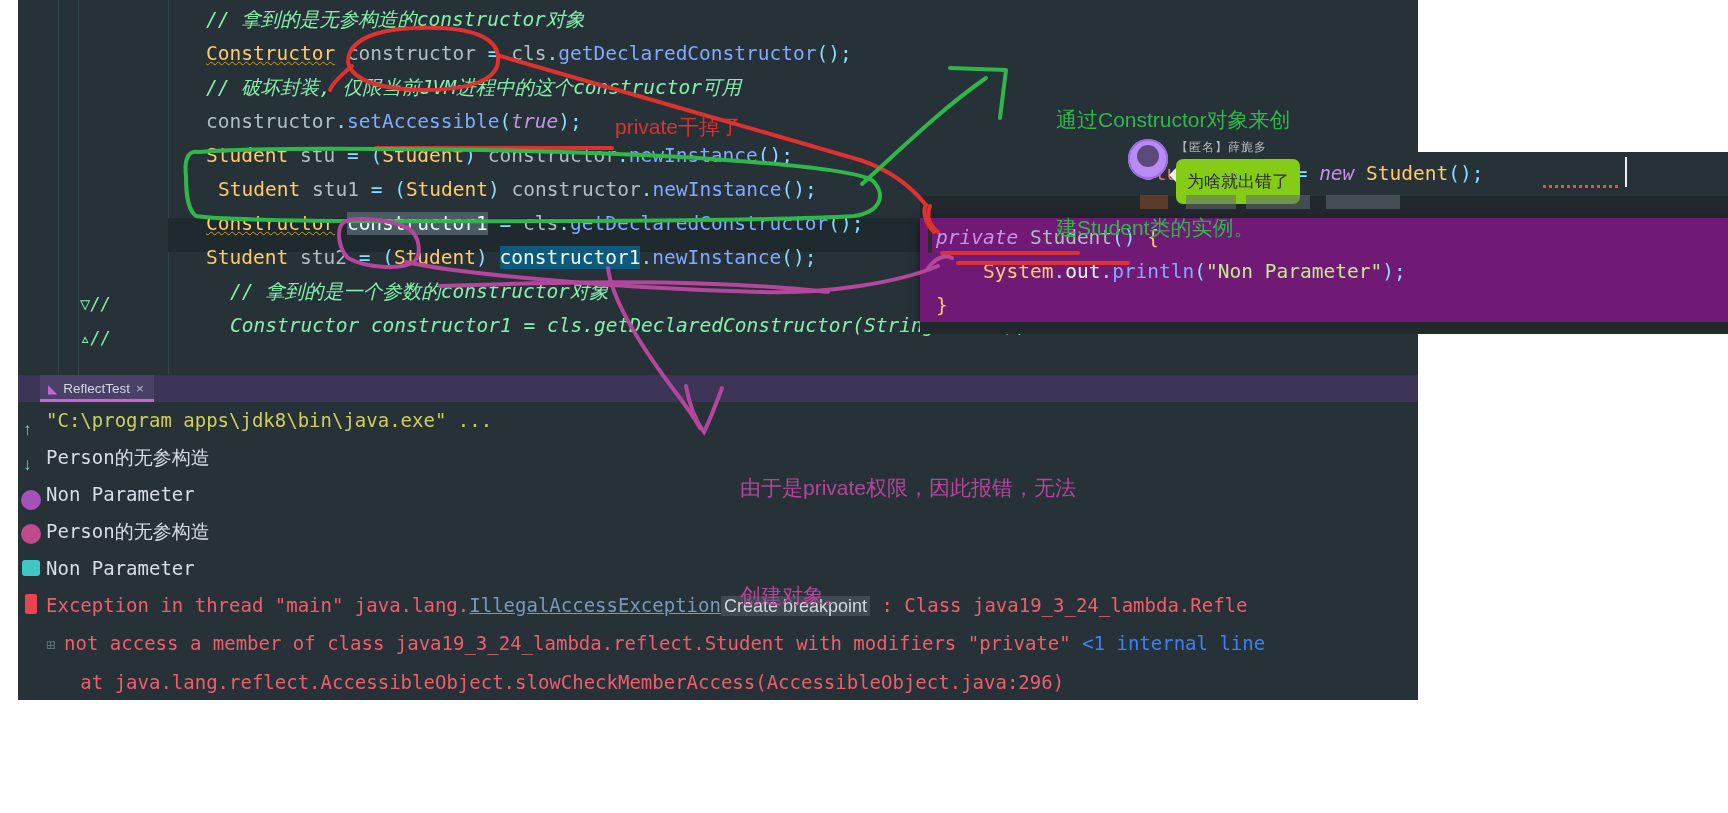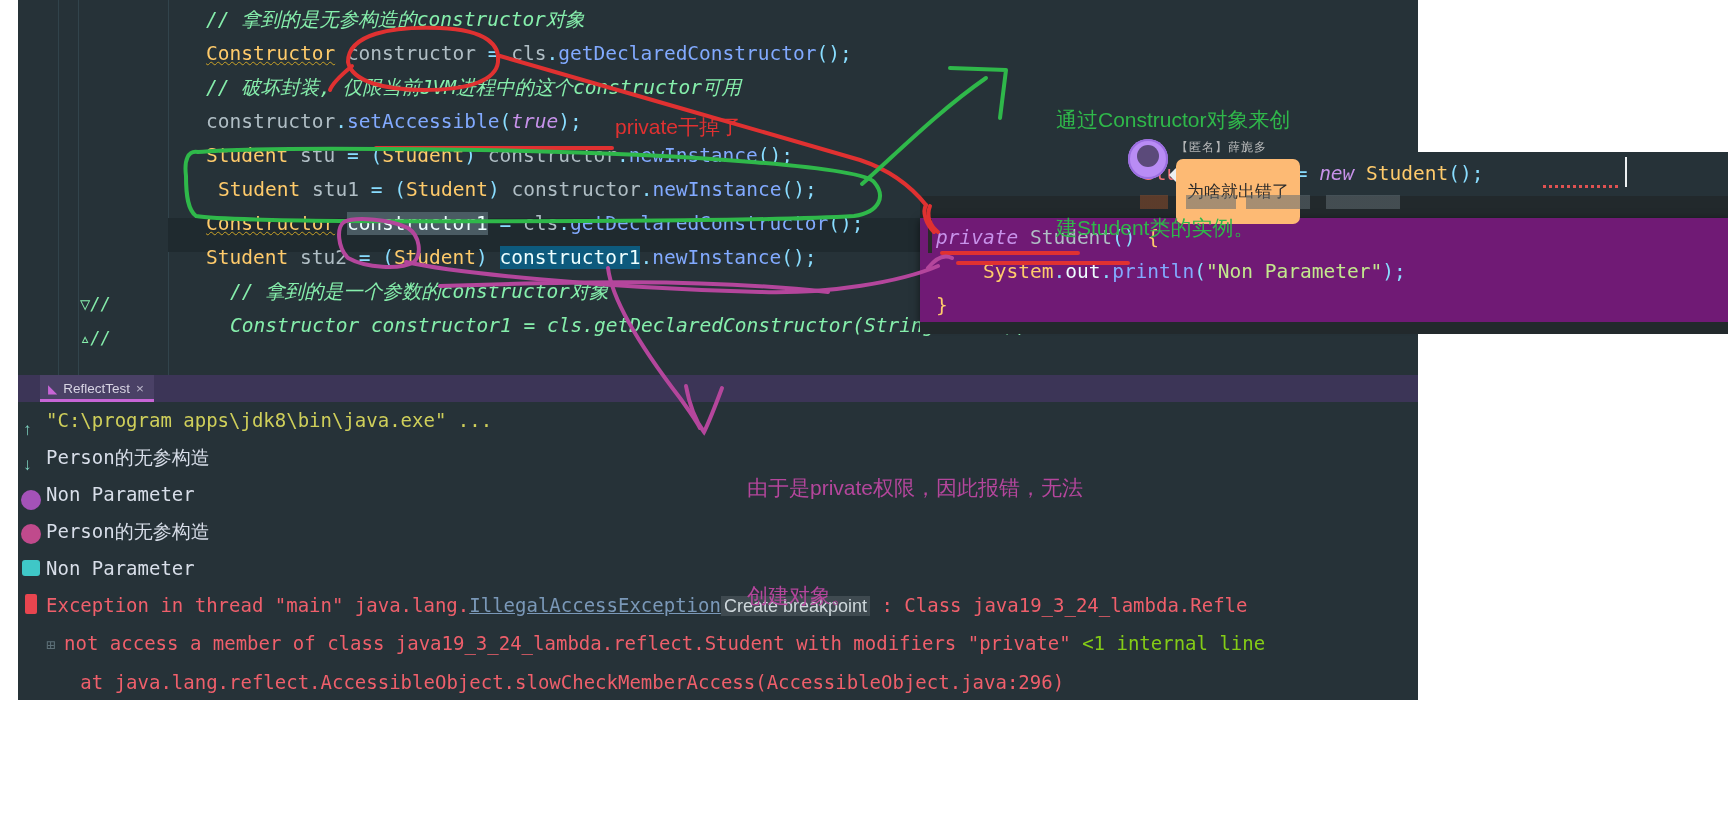--- a/index.html
+++ b/index.html
@@ -45,38 +45,38 @@
   .console-tab{position:absolute;left:22px;top:0;height:27px;padding:0 10px 0 8px;background:#4a4166;
                display:flex;align-items:center;gap:6px;color:#d8d4e4;font-size:13.5px;}
   .console-tab .und{position:absolute;left:0;bottom:0;width:100%;height:3px;background:#c765d6;}
   .console-toolstrip{position:absolute;left:0;top:27px;width:26px;height:298px;background:#263238;}
   .console-out{position:absolute;left:28px;top:27px;width:1372px;height:298px;overflow:hidden;}
   .cline{font-family:"DejaVu Sans Mono","Liberation Mono",monospace;font-size:19px;line-height:37px;white-space:pre;}
   .c-yellow{color:#cfcf5a;}
   .c-white{color:#d8dee9;}
   .c-red{color:#ef5f6b;}
   .c-link{color:#7a98b8;text-decoration:underline;}
-  .c-olive{color:#84cc16;text-align:center;}
+  .c-olive{color:#3b82f6;text-align:center;}
   .bp-chip{background:#3f4a50;color:#cfd8dc;font-family:"Liberation Sans",sans-serif;font-size:18px;padding:0 3px;}
 
   
   .anno{position:absolute;white-space:pre;font-family:"Liberation Sans",sans-serif;}
   .anno-green{color:#2fb84a;font-size:21px;line-height:36px;}
   .anno-red{color:#e03131;font-size:21px;}
-  .anno-purple{color:#b4469c;font-size:21px;line-height:36px;margin-left:7px;}
+  .anno-purple{color:#b4469c;font-size:21px;line-height:36px;}
   svg.draw{position:absolute;left:0;top:0;width:1728px;height:813px;pointer-events:none;}
 
   
   .danmaku{position:absolute;left:1128px;top:139px;display:flex;align-items:flex-start;gap:8px;}
   .dm-avatar{width:40px;height:40px;border-radius:50%;background:#b98cf5;position:relative;overflow:hidden;
              box-shadow:0 0 0 2px #9b6ee0 inset;}
   .dm-avatar:after{content:"";position:absolute;left:9px;top:6px;width:22px;height:22px;border-radius:50%;
                    background:#5b4a7a;}
   .dm-name{color:#cfcfcf;font-size:12px;opacity:.85;letter-spacing:1px;}
-  .dm-bubble{margin-top:3px;background:#fdba74;color:#2b2b2b;border-radius:7px;padding:21px 11px;
+  .dm-bubble{margin-top:3px;background:#84cc16;color:#2b2b2b;border-radius:7px;padding:11px 11px;
              font-size:17px;position:relative;}
   .dm-bubble:before{content:"";position:absolute;left:-7px;top:9px;border:7px solid transparent;
                     border-right-color:#eceff1;border-left:0;}
   .dm-blur{position:absolute;left:1140px;top:195px;width:260px;height:14px;opacity:.55;}
 </style>
 </head>
 <body>
 
 <div id="root">
 

